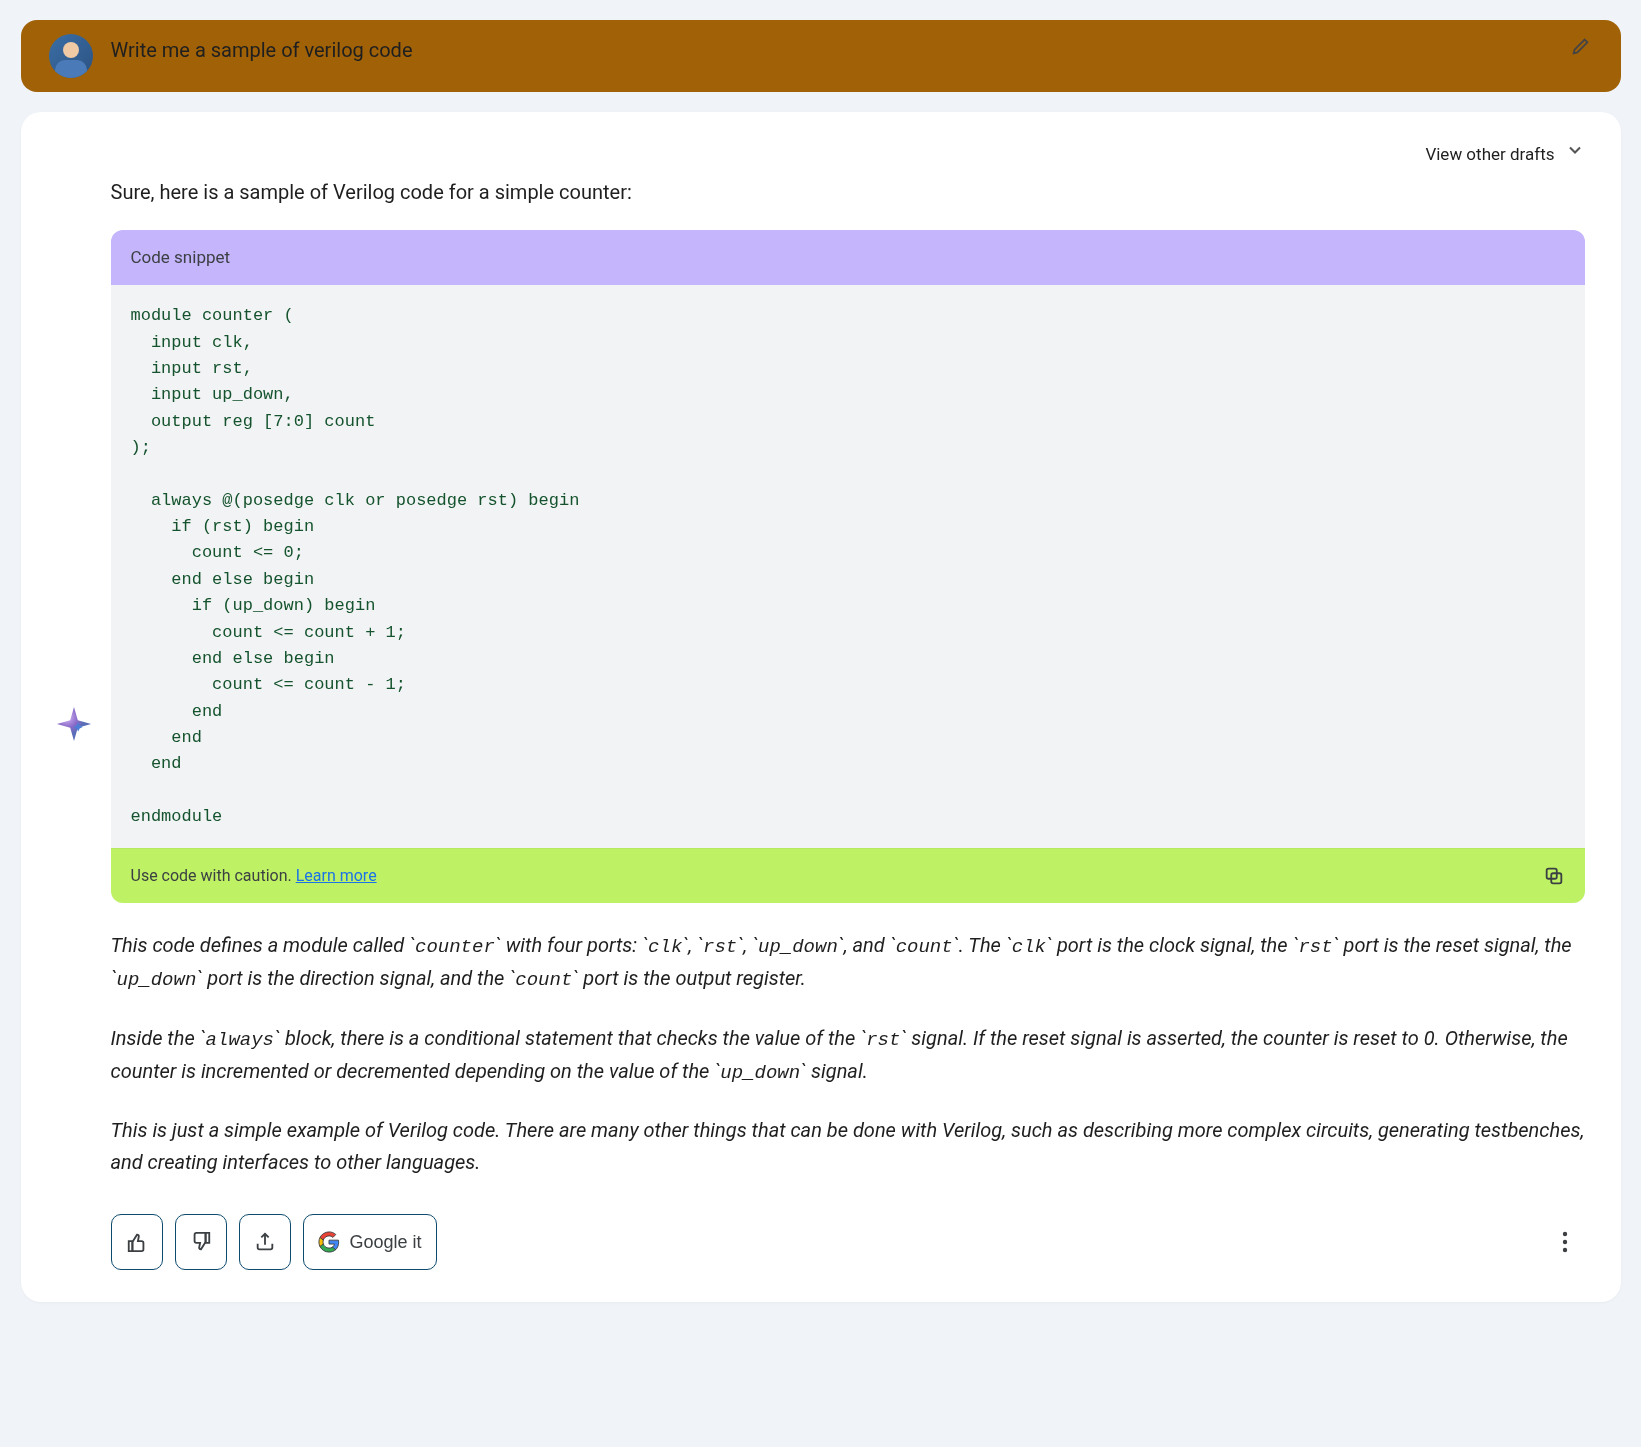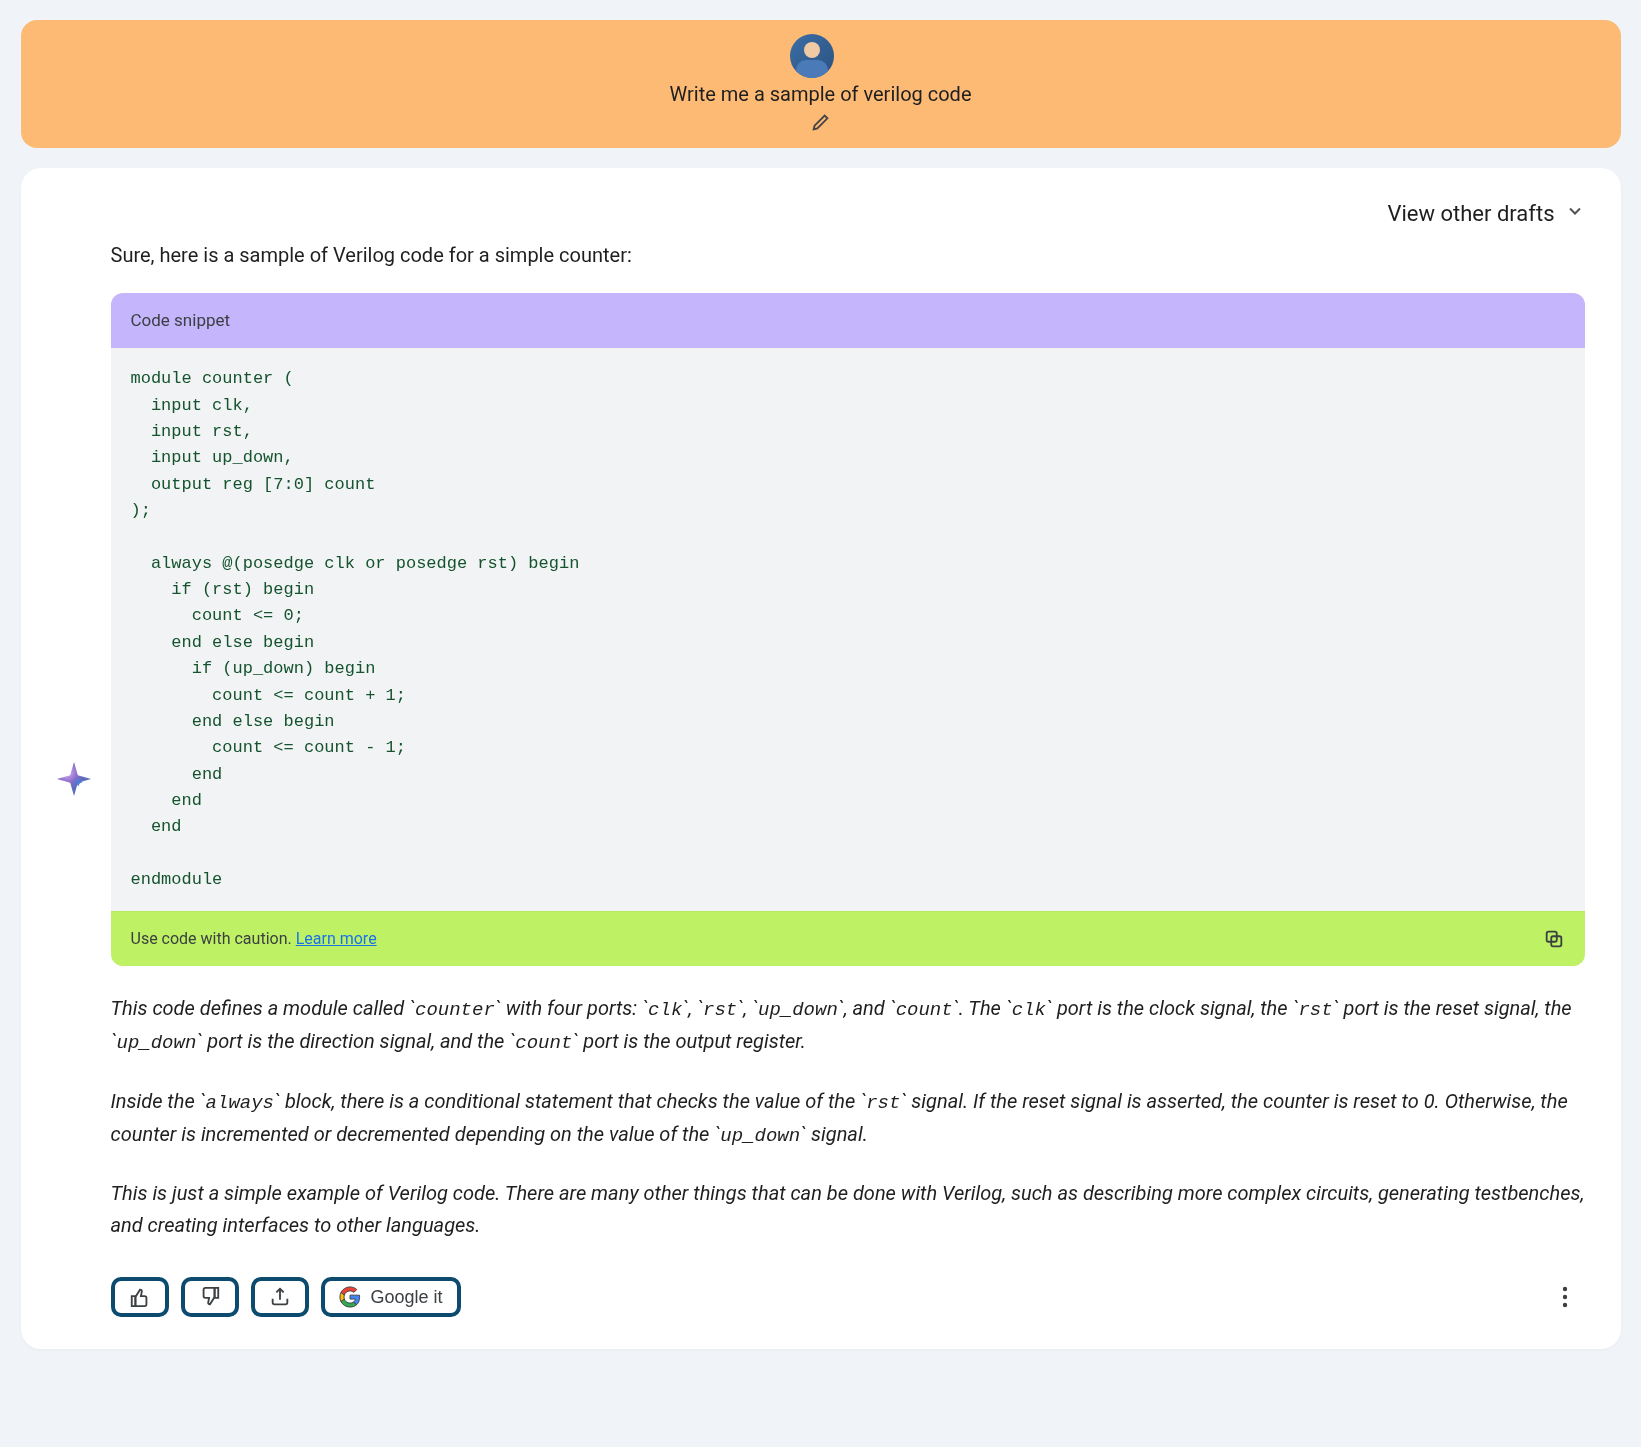--- a/index.html
+++ b/index.html
@@ -10,27 +10,25 @@
     color: #1f1f1f;
     font-size: 18px;
     line-height: 1.6;
   }
   .container {
     max-width: 1600px;
     margin: 0 auto;
   }
   .user-message {
     display: flex;
-    align-items: center;
     padding: 14px 28px;
-    background: #fdba74;
+    background: #a16207;
     border-radius: 16px;
     margin-bottom: 20px;
     position: relative;
-    flex-direction: column;
   }
   .avatar {
     width: 44px;
     height: 44px;
     border-radius: 50%;
     background: linear-gradient(135deg, #3a6ea5, #2c5282);
     margin-right: 18px;
     position: relative;
     overflow: hidden;
     flex-shrink: 0;
@@ -64,21 +62,21 @@
     border-radius: 20px;
     padding: 28px 36px 32px 36px;
     position: relative;
     box-shadow: 0 1px 3px rgba(0,0,0,0.04);
   }
   .card-top {
     display: flex;
     justify-content: flex-end;
     align-items: center;
     color: #1f1f1f;
-    font-size: 22px;
+    font-size: 17px;
     margin-bottom: 8px;
   }
   .card-top .drafts-link { cursor: pointer; display: flex; align-items: center; gap: 10px; }
   .chevron-down svg { width: 20px; height: 20px; stroke: #555; fill: none; stroke-width: 2.5; }
 
   .ai-row { display: flex; align-items: center; }
   .sparkle {
     width: 38px; height: 38px;
     margin-right: 18px;
     flex-shrink: 0;
@@ -135,23 +133,23 @@
     font-size: 19px;
   }
 
   .action-bar {
     display: flex;
     align-items: center;
     gap: 12px;
     margin-top: 36px;
   }
   .action-btn {
-    height: 40px;
+    height: 56px;
     min-width: 50px;
-    border: 4px solid #0c4a6e;
+    border: 1px solid #0c4a6e;
     border-radius: 10px;
     background: #fff;
     cursor: pointer;
     display: flex;
     align-items: center;
     justify-content: center;
     padding: 0 14px;
     font-size: 18px;
     color: #3c4043;
     gap: 10px;

